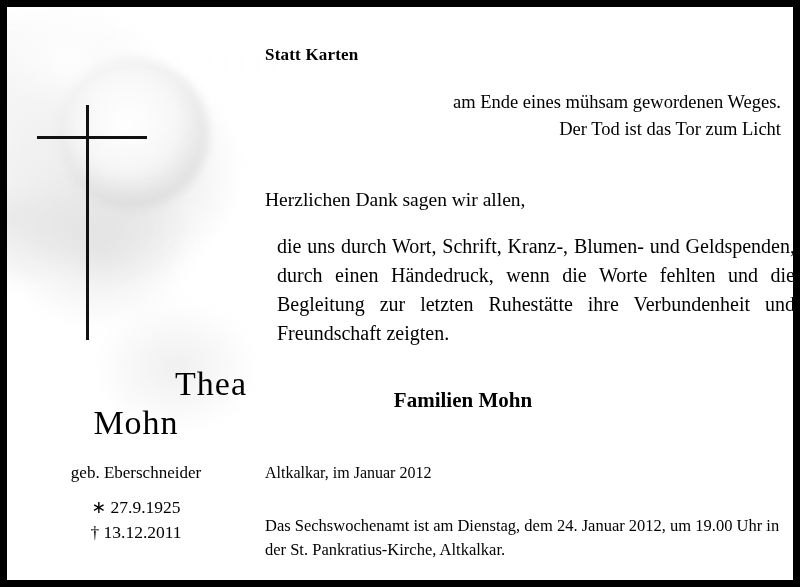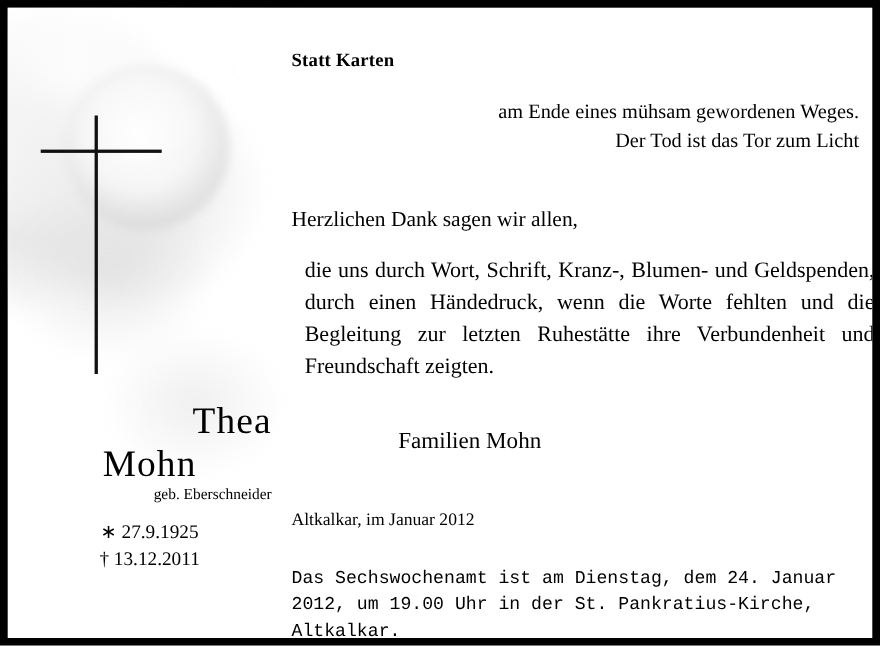--- a/index.html
+++ b/index.html
@@ -125,42 +125,42 @@
     width: 518px;
     font-size: 20px;
     line-height: 29px;
     text-align: justify;
     text-align-last: left;
     margin-left: 12px;
   }
 
   .family {
     position: absolute;
-    left: 240px;
+    left: 276px;
     top: 381px;
     width: 360px;
     text-align: center;
     font-size: 21px;
+    font-weight: bold;
   }
 
   .place-date {
     position: absolute;
     left: 258px;
     top: 457px;
     font-size: 16px;
   }
 
   .service {
     position: absolute;
     left: 258px;
     top: 507px;
     width: 520px;
     font-size: 16.5px;
     line-height: 24px;
-    font-family: Liberation Mono, monospace;
   }
 
   
   .name-block {
     position: absolute;
     left: 18px;
     top: 358px;
     width: 222px;
     text-align: center;
   }
@@ -169,23 +169,22 @@
     line-height: 38px;
     letter-spacing: 1px;
     text-align: right;
   }
   .name-last {
     font-size: 34px;
     line-height: 40px;
     letter-spacing: 1px;
   }
   .name-born {
-    margin-top: 0;
-    font-size: 14px;
-    text-align: right;
+    margin-top: 20px;
+    font-size: 17px;
   }
   .date-birth {
     margin-top: 14px;
     font-size: 17.5px;
   }
   .date-death {
     margin-top: 4px;
     font-size: 17.5px;
     font-family: Liberation Serif, serif;
   }

